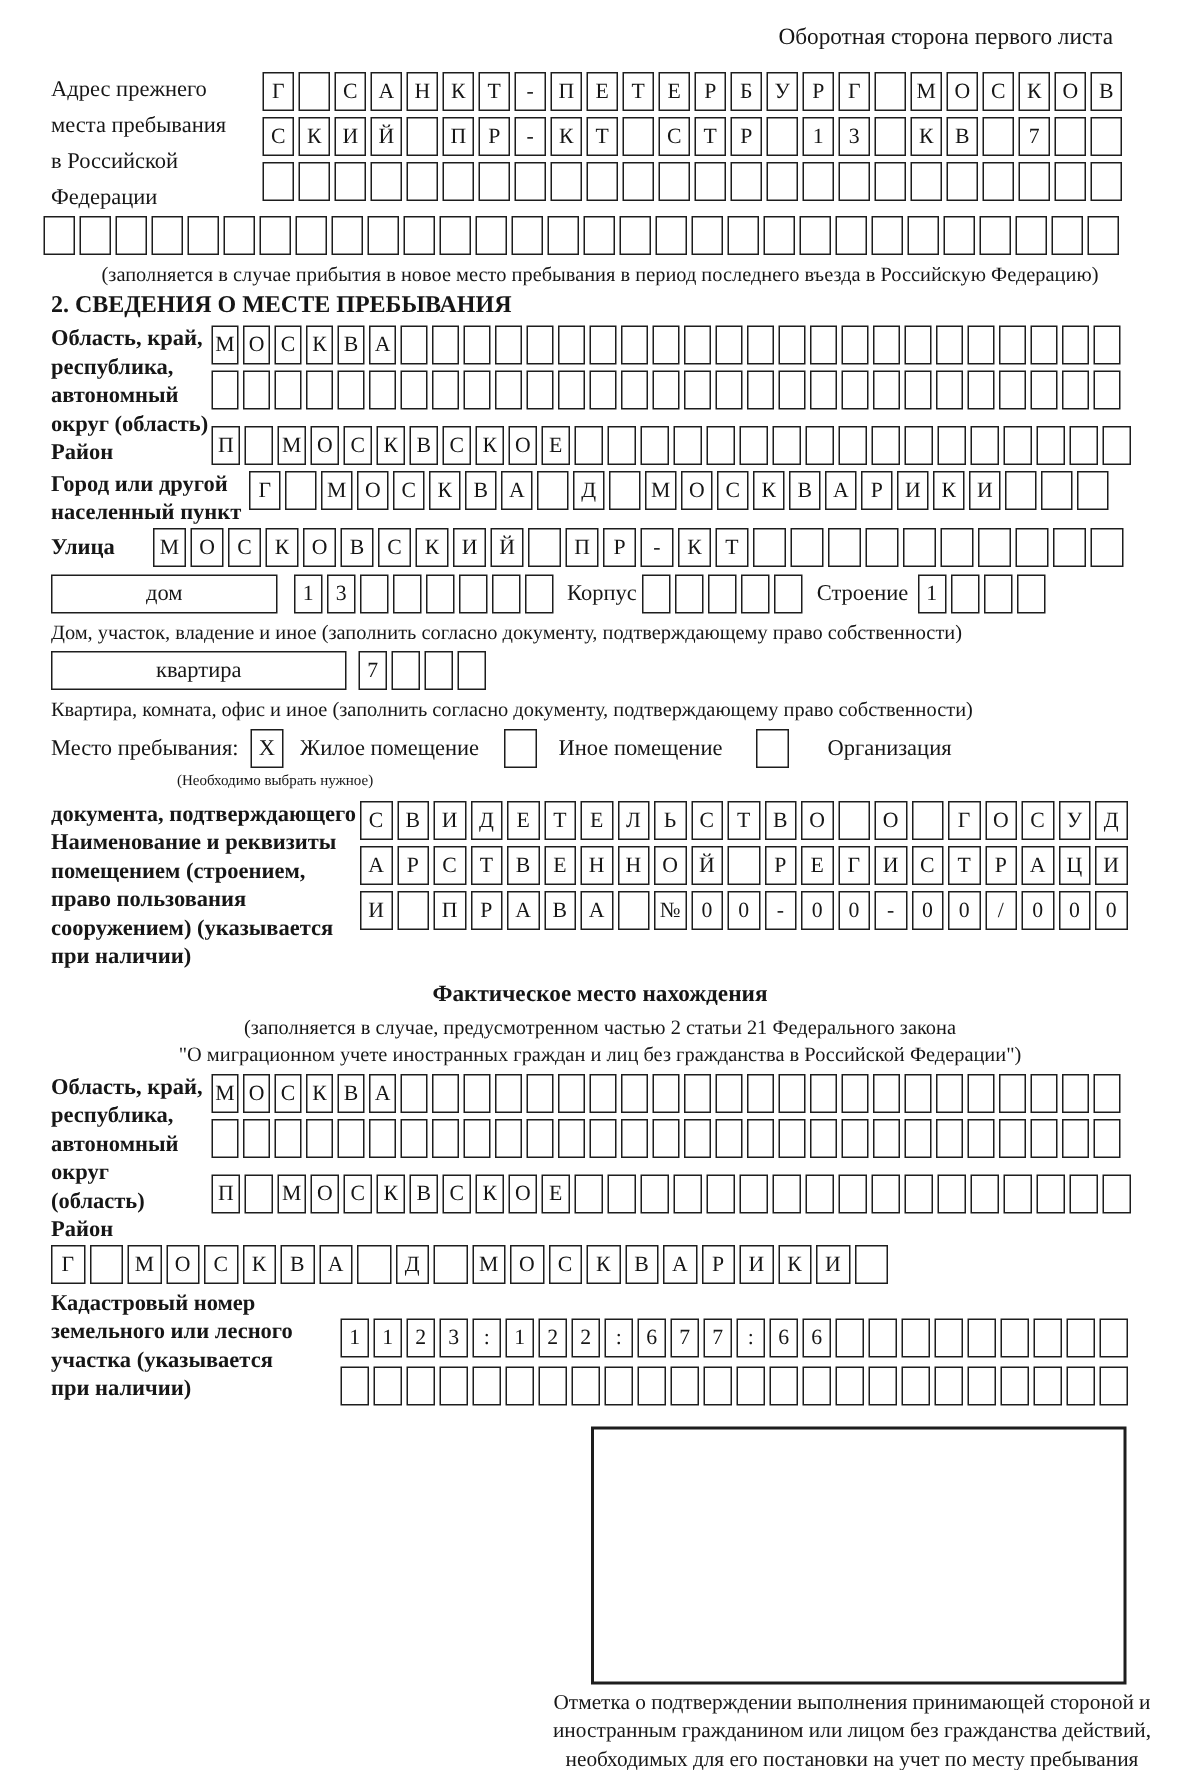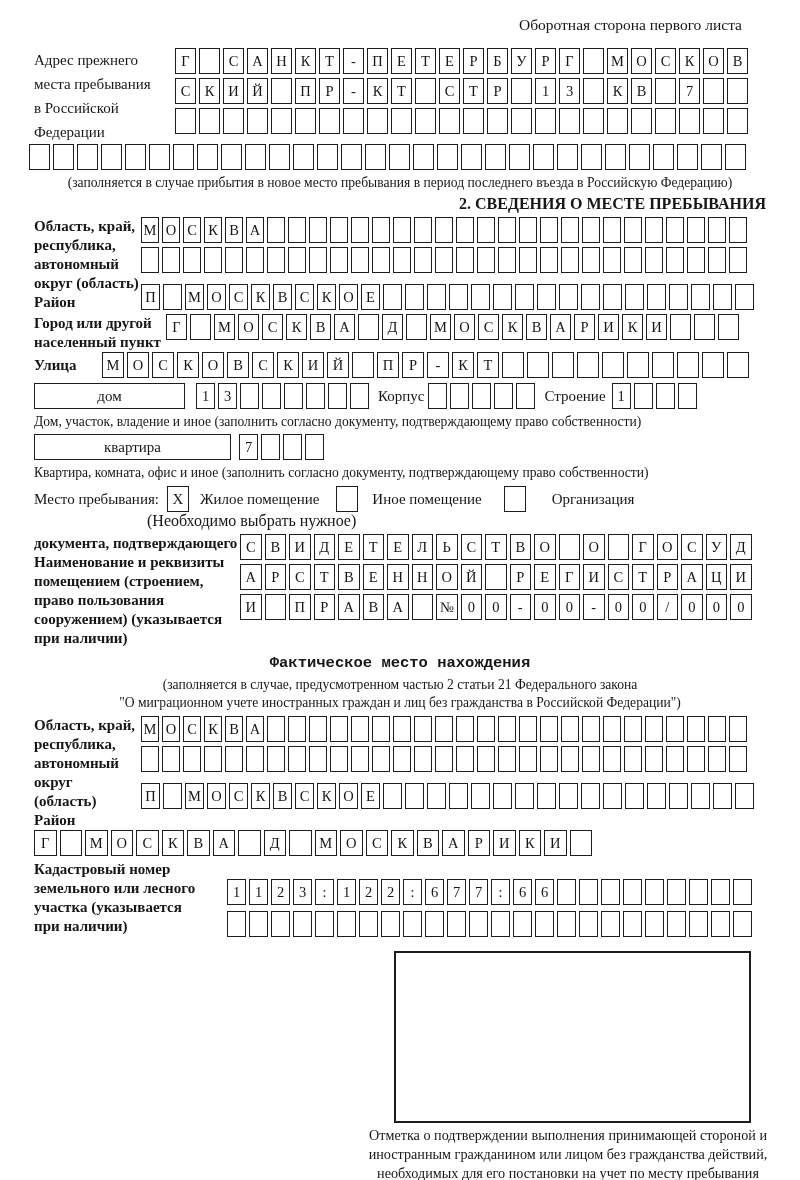--- a/index.html
+++ b/index.html
@@ -15,22 +15,22 @@
         display:flex;align-items:center;justify-content:center;font-size:14.5px;background:#fff;}
   .cw19 .cell{width:19px}
   .cw21 .cell{width:21px}
   .cw215 .cell{width:21.5px}
   .cw22 .cell{width:22px}
   .cw225 .cell{width:22.5px}
   .cb{width:22px;flex:0 0 auto;height:26px;box-sizing:border-box;border:1.6px solid #1d1d1d;
       display:flex;align-items:center;justify-content:center;font-size:15px;}
   .caption{font-size:13.6px;line-height:18px;}
   .center{text-align:center;}
-  .h2title{font-size:16px;font-weight:bold;text-align:right;margin:3px 0 4px 0;}
-  .h3title{font-size:15.5px;font-weight:bold;text-align:center;margin:6px 0 4px 0;font-family:Liberation Mono, monospace;}
+  .h2title{font-size:16px;font-weight:bold;text-align:left;margin:3px 0 4px 0;}
+  .h3title{font-size:15.5px;font-weight:bold;text-align:center;margin:6px 0 4px 0;}
   .box-label{box-sizing:border-box;height:26px;border:1.6px solid #1d1d1d;display:flex;flex:0 0 auto;
              align-items:center;justify-content:center;font-size:15px;}
   .spacer{flex:0 0 auto;}
   .inline-lbl{font-size:15px;line-height:26px;flex:0 0 auto;}
   .stamp-box{border:2px solid #1d1d1d;width:357px;height:172px;margin-left:360px;margin-top:10px;box-sizing:border-box;background:#fff;}
   .stamp-caption{width:424px;margin-left:322px;text-align:center;font-size:14.2px;line-height:19px;margin-top:3px;}
 </style>
 </head>
 <body>
 
@@ -381,21 +381,21 @@
 
   <div class="flexrow" style="align-items:center;margin-top:4px">
     <span class="inline-lbl">Место пребывания:</span>
     <span class="cb" style="margin-left:8px">X</span>
     <span class="inline-lbl" style="margin-left:11px">Жилое помещение</span>
     <span class="cb" style="margin-left:17px"></span>
     <span class="inline-lbl" style="margin-left:14px">Иное помещение</span>
     <span class="cb" style="margin-left:22px"></span>
     <span class="inline-lbl" style="margin-left:26px">Организация</span>
   </div>
-  <div class="caption" style="margin-left:113px;font-size:16px">(Необходимо выбрать нужное)</div>
+  <div class="caption" style="margin-left:84px;font-size:10px">(Необходимо выбрать нужное)</div>
 
   <div class="flexrow" style="margin-top:4px">
     <div class="lblcol lh19" style="width:206px">
       <div>документа, подтверждающего</div>
       <div>Наименование и реквизиты</div>
       <div>помещением (строением,</div>
       <div>право пользования</div>
       <div>сооружением) (указывается</div>
       <div>при наличии)</div>
     </div>

